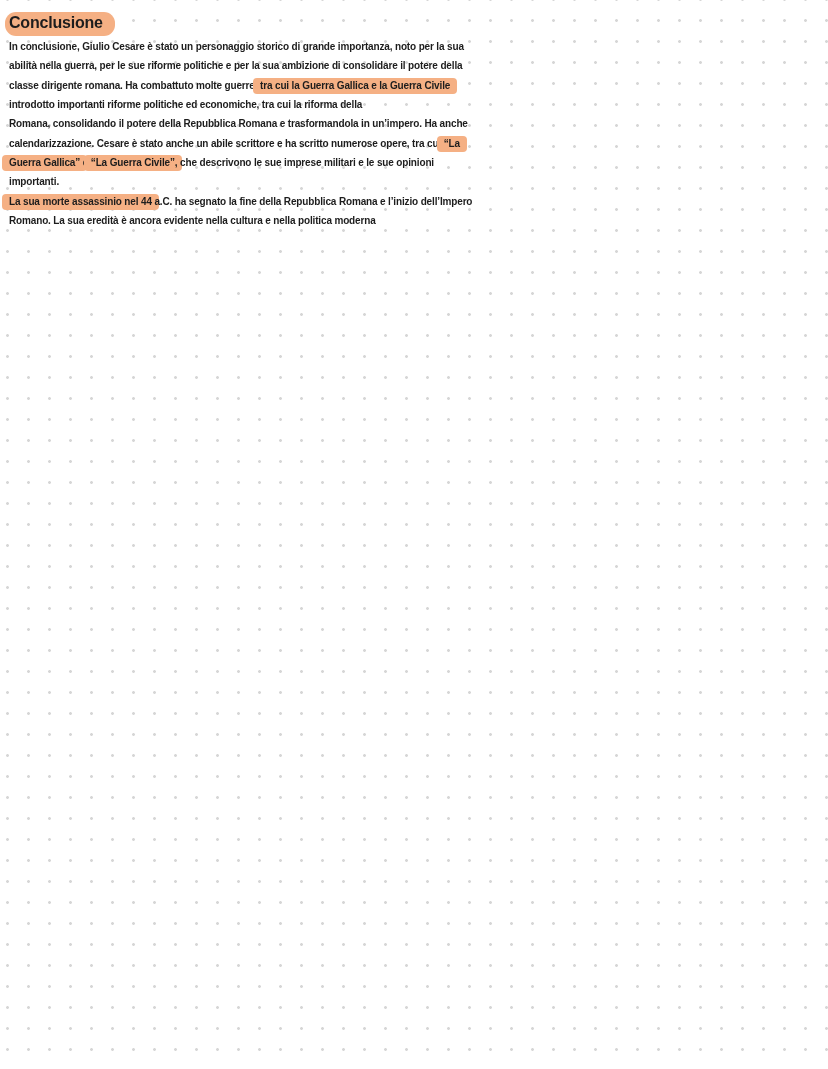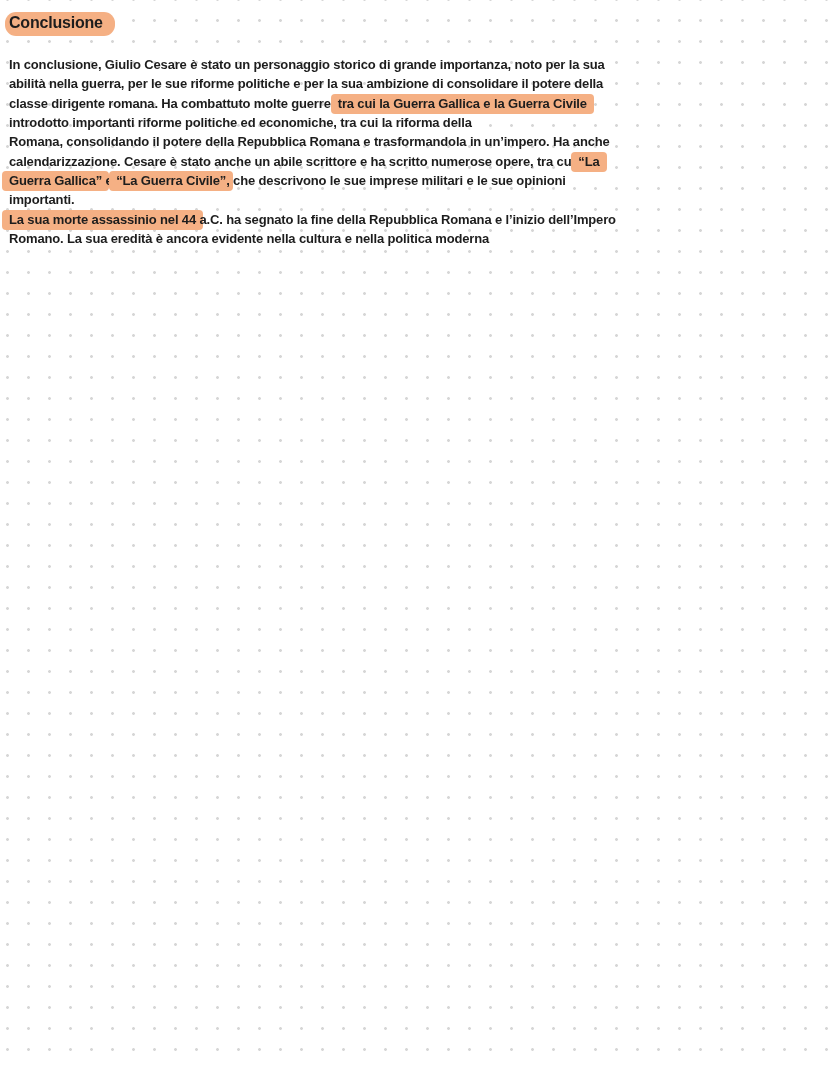--- a/index.html
+++ b/index.html
@@ -21,21 +21,21 @@
 
   .content {
     position: absolute;
     left: 9px;
     top: 12px;
     width: 817px;
   }
 
   .heading-line {
     height: 22px;
-    margin-bottom: 21px;
+    margin-bottom: 3px;
     font-size: 16px;
     line-height: 20px;
   }
 
   mark.hl {
     background: var(--hl, #f5b084);
     color: inherit;
     border-radius: 4px;
     padding: 2px 7px 3px;
     margin: -2px -7px -3px;
@@ -45,21 +45,21 @@
 
   mark.hl.heading {
     display: inline-block;
     padding: 1px 12px 3px 4px;
     margin: 0 0 0 -4px;
     border-radius: 11px;
     letter-spacing: -0.2px;
   }
 
   .line {
-    font-size: 13px;
+    font-size: 10px;
     line-height: 19.35px;
     letter-spacing: -0.15px;
     white-space: nowrap;
   }
 </style>
 </head>
 <body>
 
 <div class="page">
   <div class="content">

